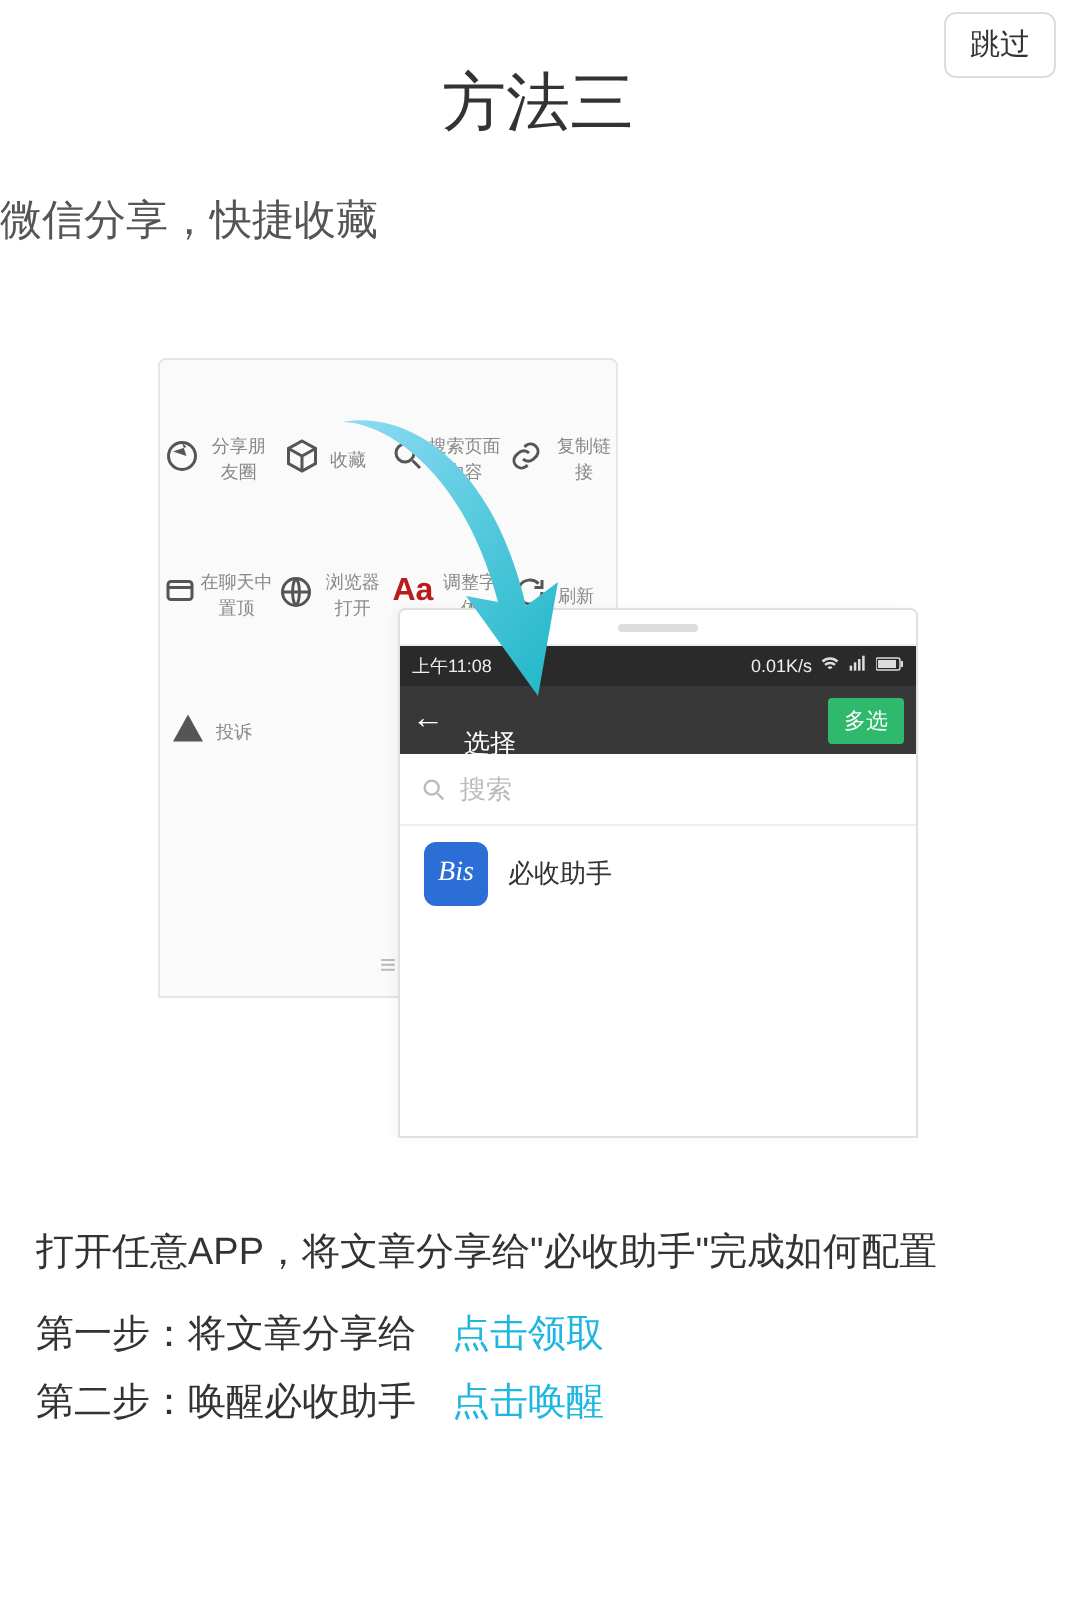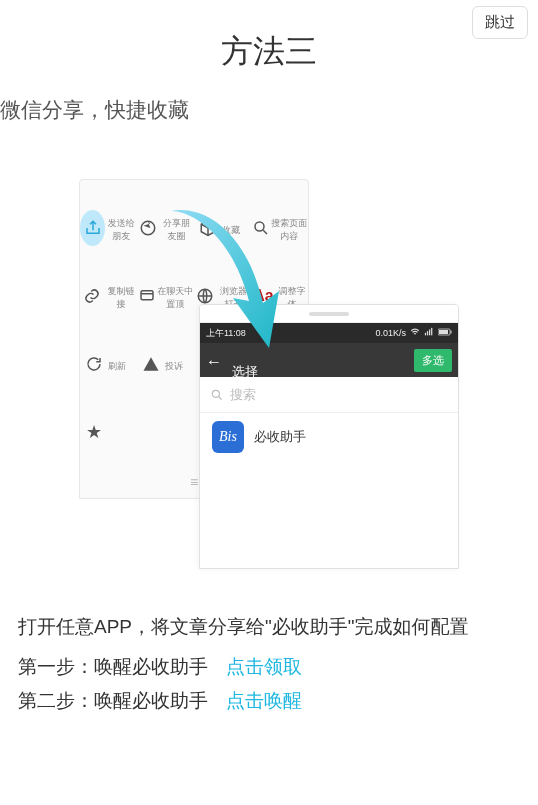--- a/index.html
+++ b/index.html
@@ -208,29 +208,20 @@
 
 <h1 class="main-title">方法三</h1>
 <div class="subtitle">微信分享，快捷收藏</div>
 
 <div class="stage">
 
   <div class="phone-back">
     <div class="grid">
 
       <div class="cell">
-        <div class="icon-slot highlight">
-          <svg class="svg-icon" viewBox="0 0 24 24" fill="none" stroke="#2aa8d8" stroke-width="2">
-              <path d="M4 12v7h16v-7"></path>
-              <path d="M12 3v12M8 7l4-4 4 4"></path>
-            </svg>
-        </div>
-        <div class="lbl">发送给朋友</div>
-      </div>
-      <div class="cell">
         <div class="icon-slot">
           <svg class="svg-icon" viewBox="0 0 24 24" fill="#555">
               <circle cx="12" cy="12" r="9" fill="none" stroke="#555" stroke-width="2"></circle>
               <path d="M12 3l3 9-9-3 9-3-3 9 9-3-9 3 3-9z" fill="#555"></path>
             </svg>
         </div>
         <div class="lbl">分享朋友圈</div>
       </div>
       <div class="cell">
         <div class="icon-slot">
@@ -370,20 +361,20 @@
       <span>必收助手</span>
     </div>
   </div>
 
 </div>
 
 <div class="body-text">打开任意APP，将文章分享给"必收助手"完成如何配置</div>
 
 <div class="steps">
   <div class="step-row">
-    <span>第一步：唤醒必收助手</span>
+    <span>第一步：将文章分享给</span>
     <span class="link">点击领取</span>
   </div>
   <div class="step-row">
     <span>第二步：唤醒必收助手</span>
     <span class="link">点击唤醒</span>
   </div>
 </div>
 
 </body></html>

